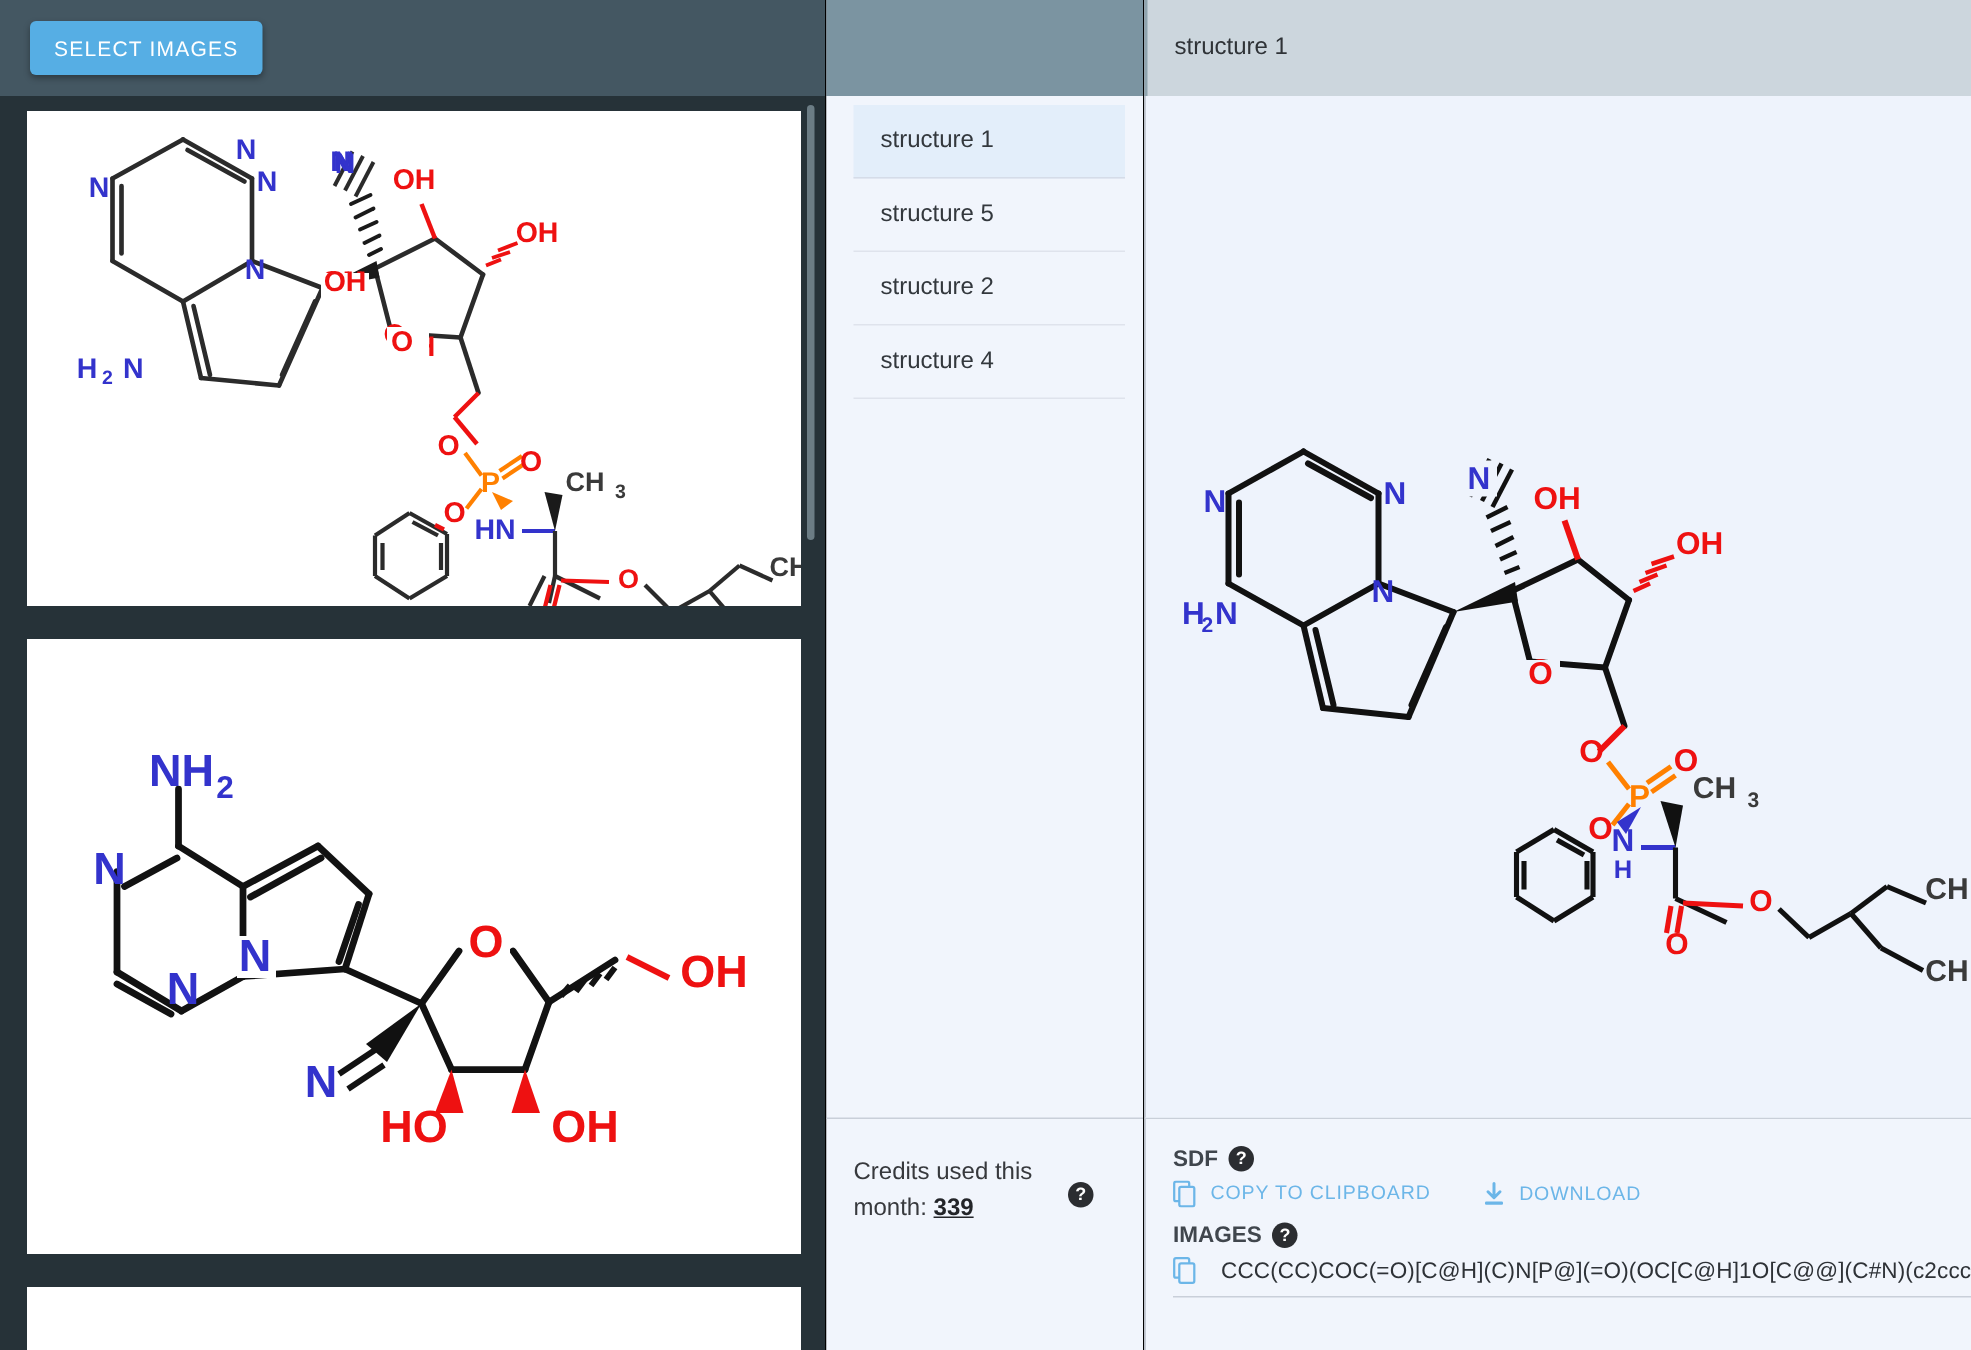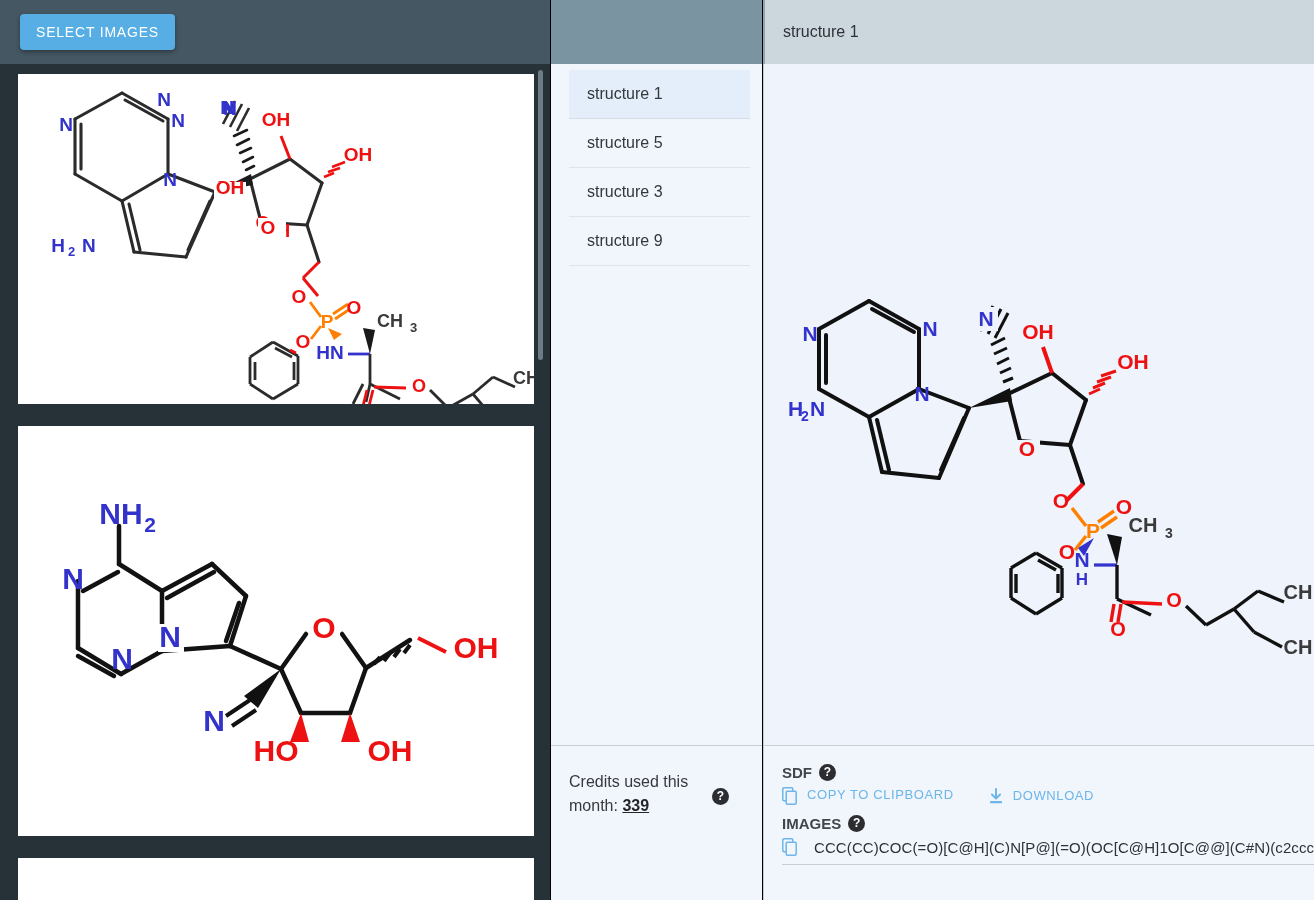--- a/index.html
+++ b/index.html
@@ -476,24 +476,24 @@
     <div class="mid-header"></div>
 
     <div class="mid-list">
       <div class="struct-item selected">
         <span>structure 1</span>
       </div>
       <div class="struct-item">
         <span>structure 5</span>
       </div>
       <div class="struct-item">
-        <span>structure 3</span>
+        <span>structure 2</span>
       </div>
       <div class="struct-item">
-        <span>structure 9</span>
+        <span>structure 4</span>
       </div>
     </div>
 
     <div class="mid-credits">
       <div class="credits-text">
         <span>Credits used this month:</span>
         <b>339</b>
       </div>
       <span class="help-icon">?</span>
     </div>

